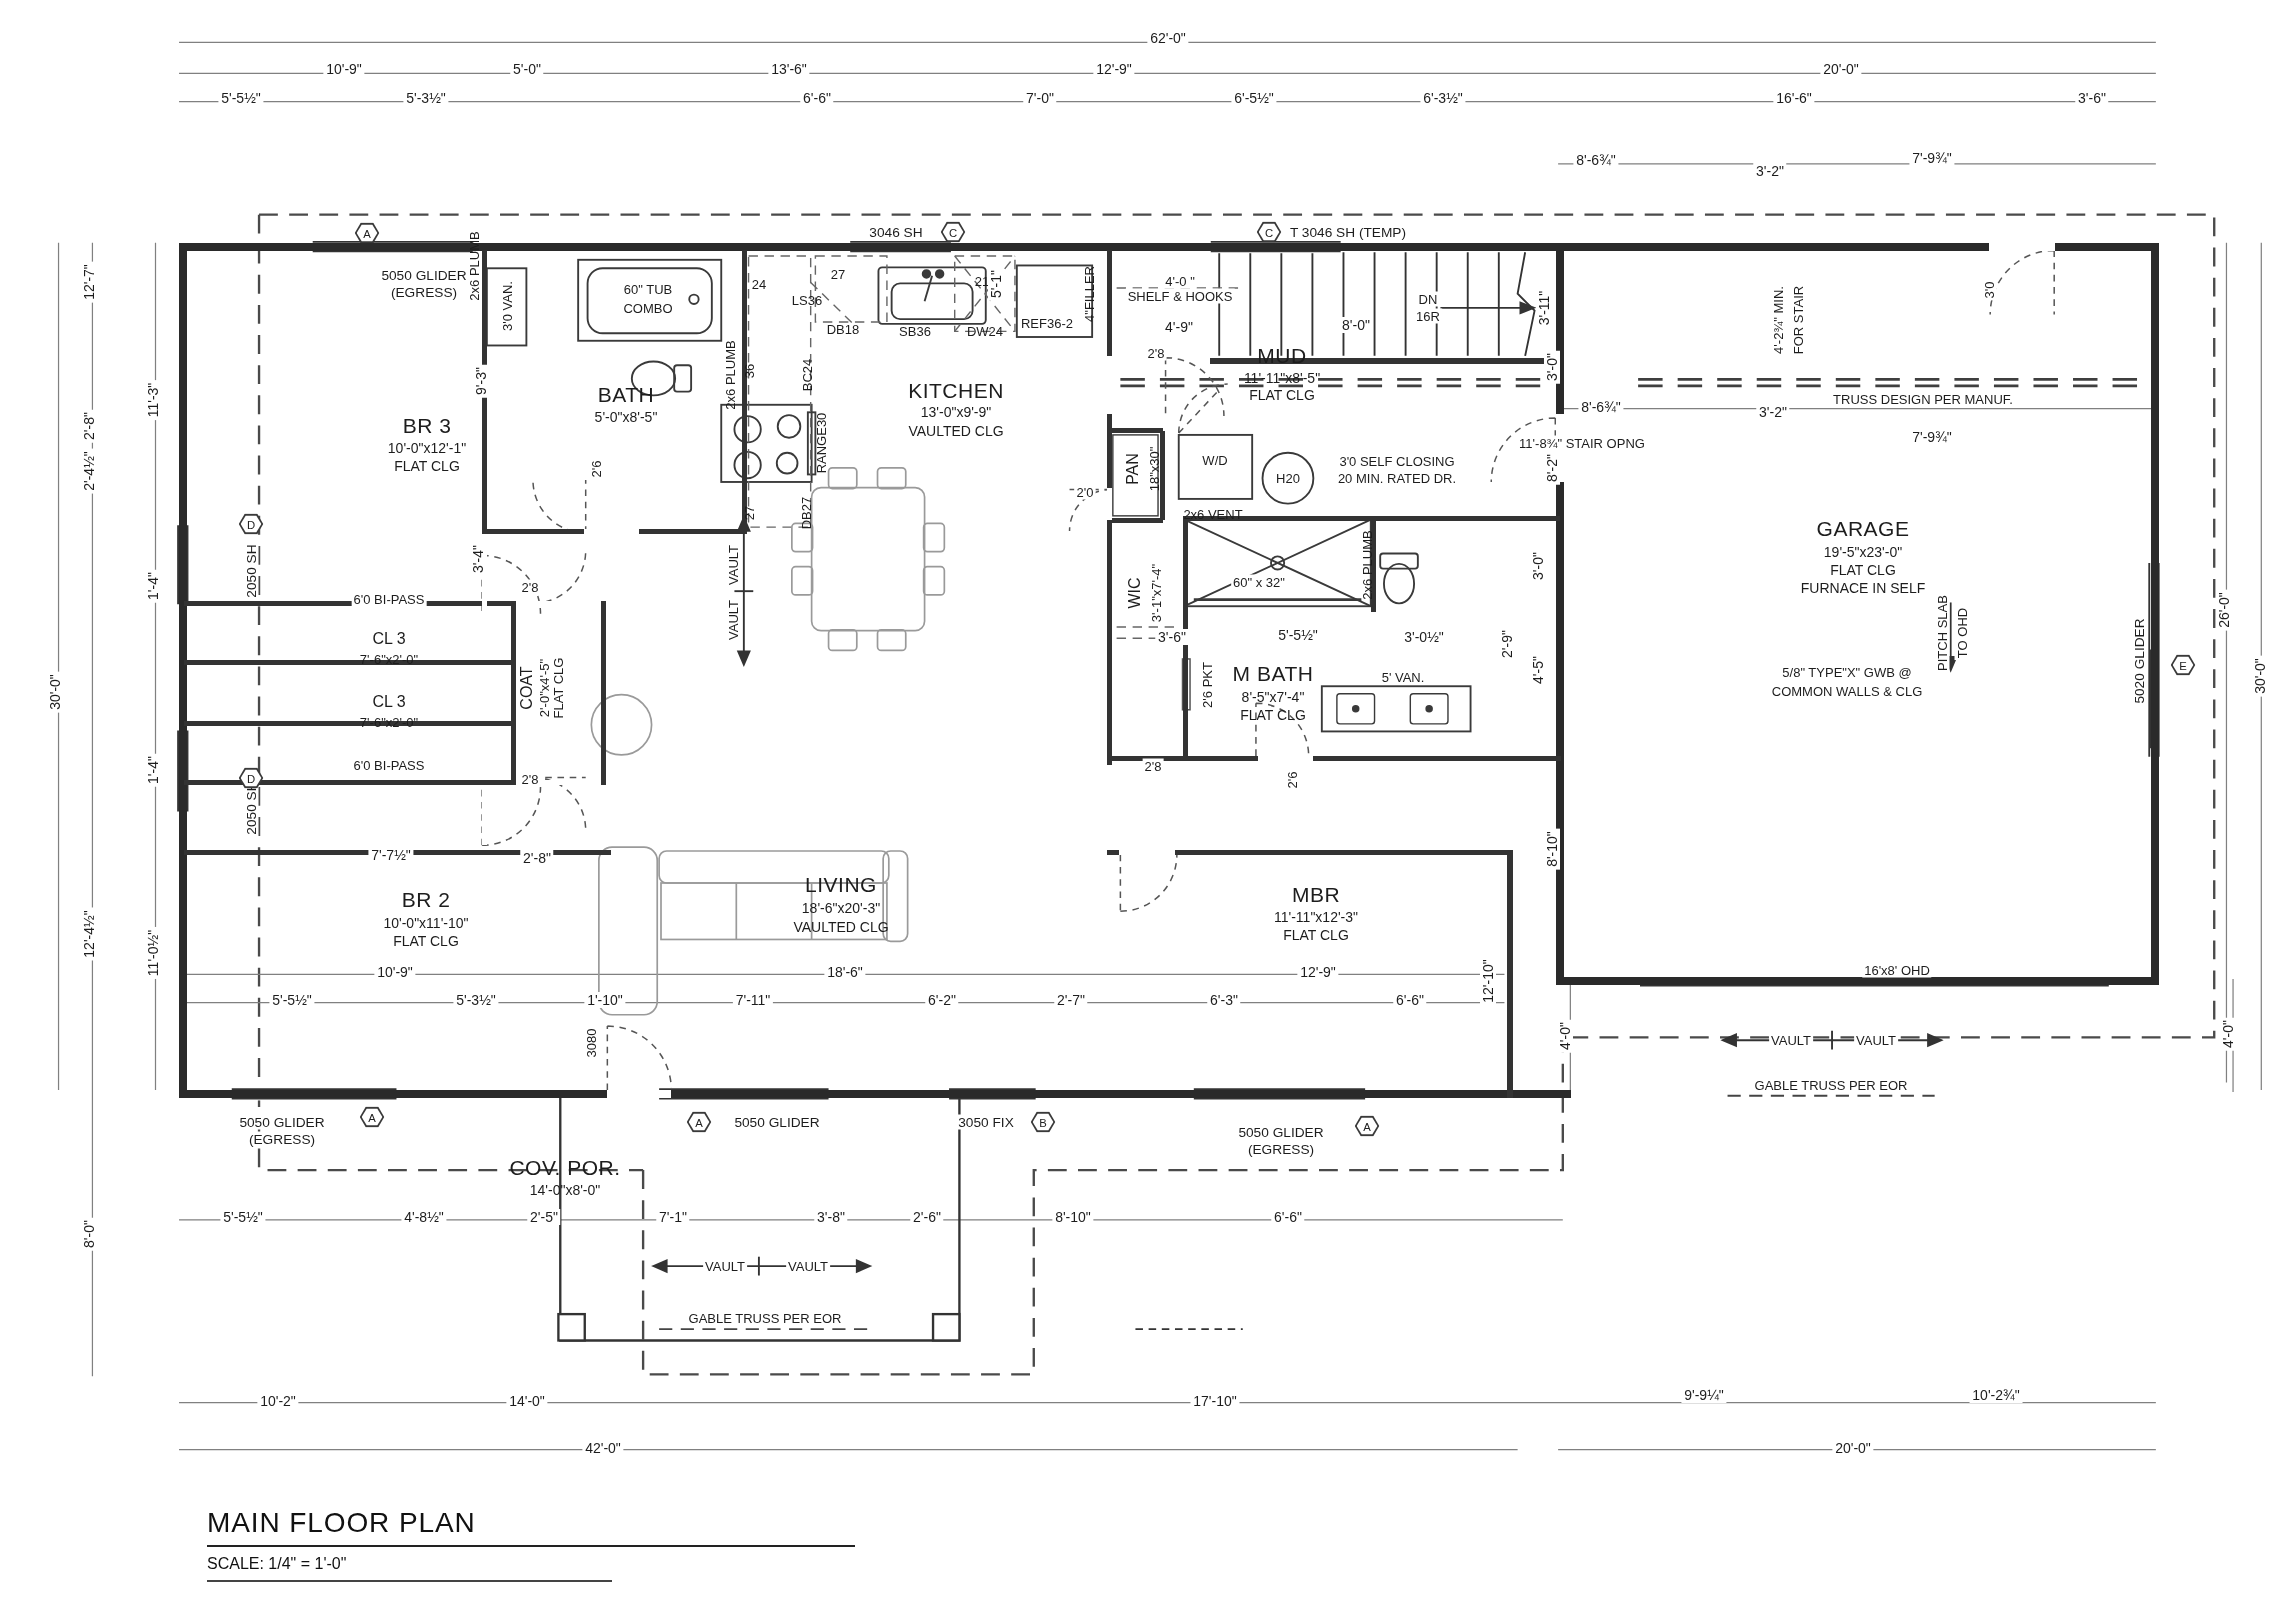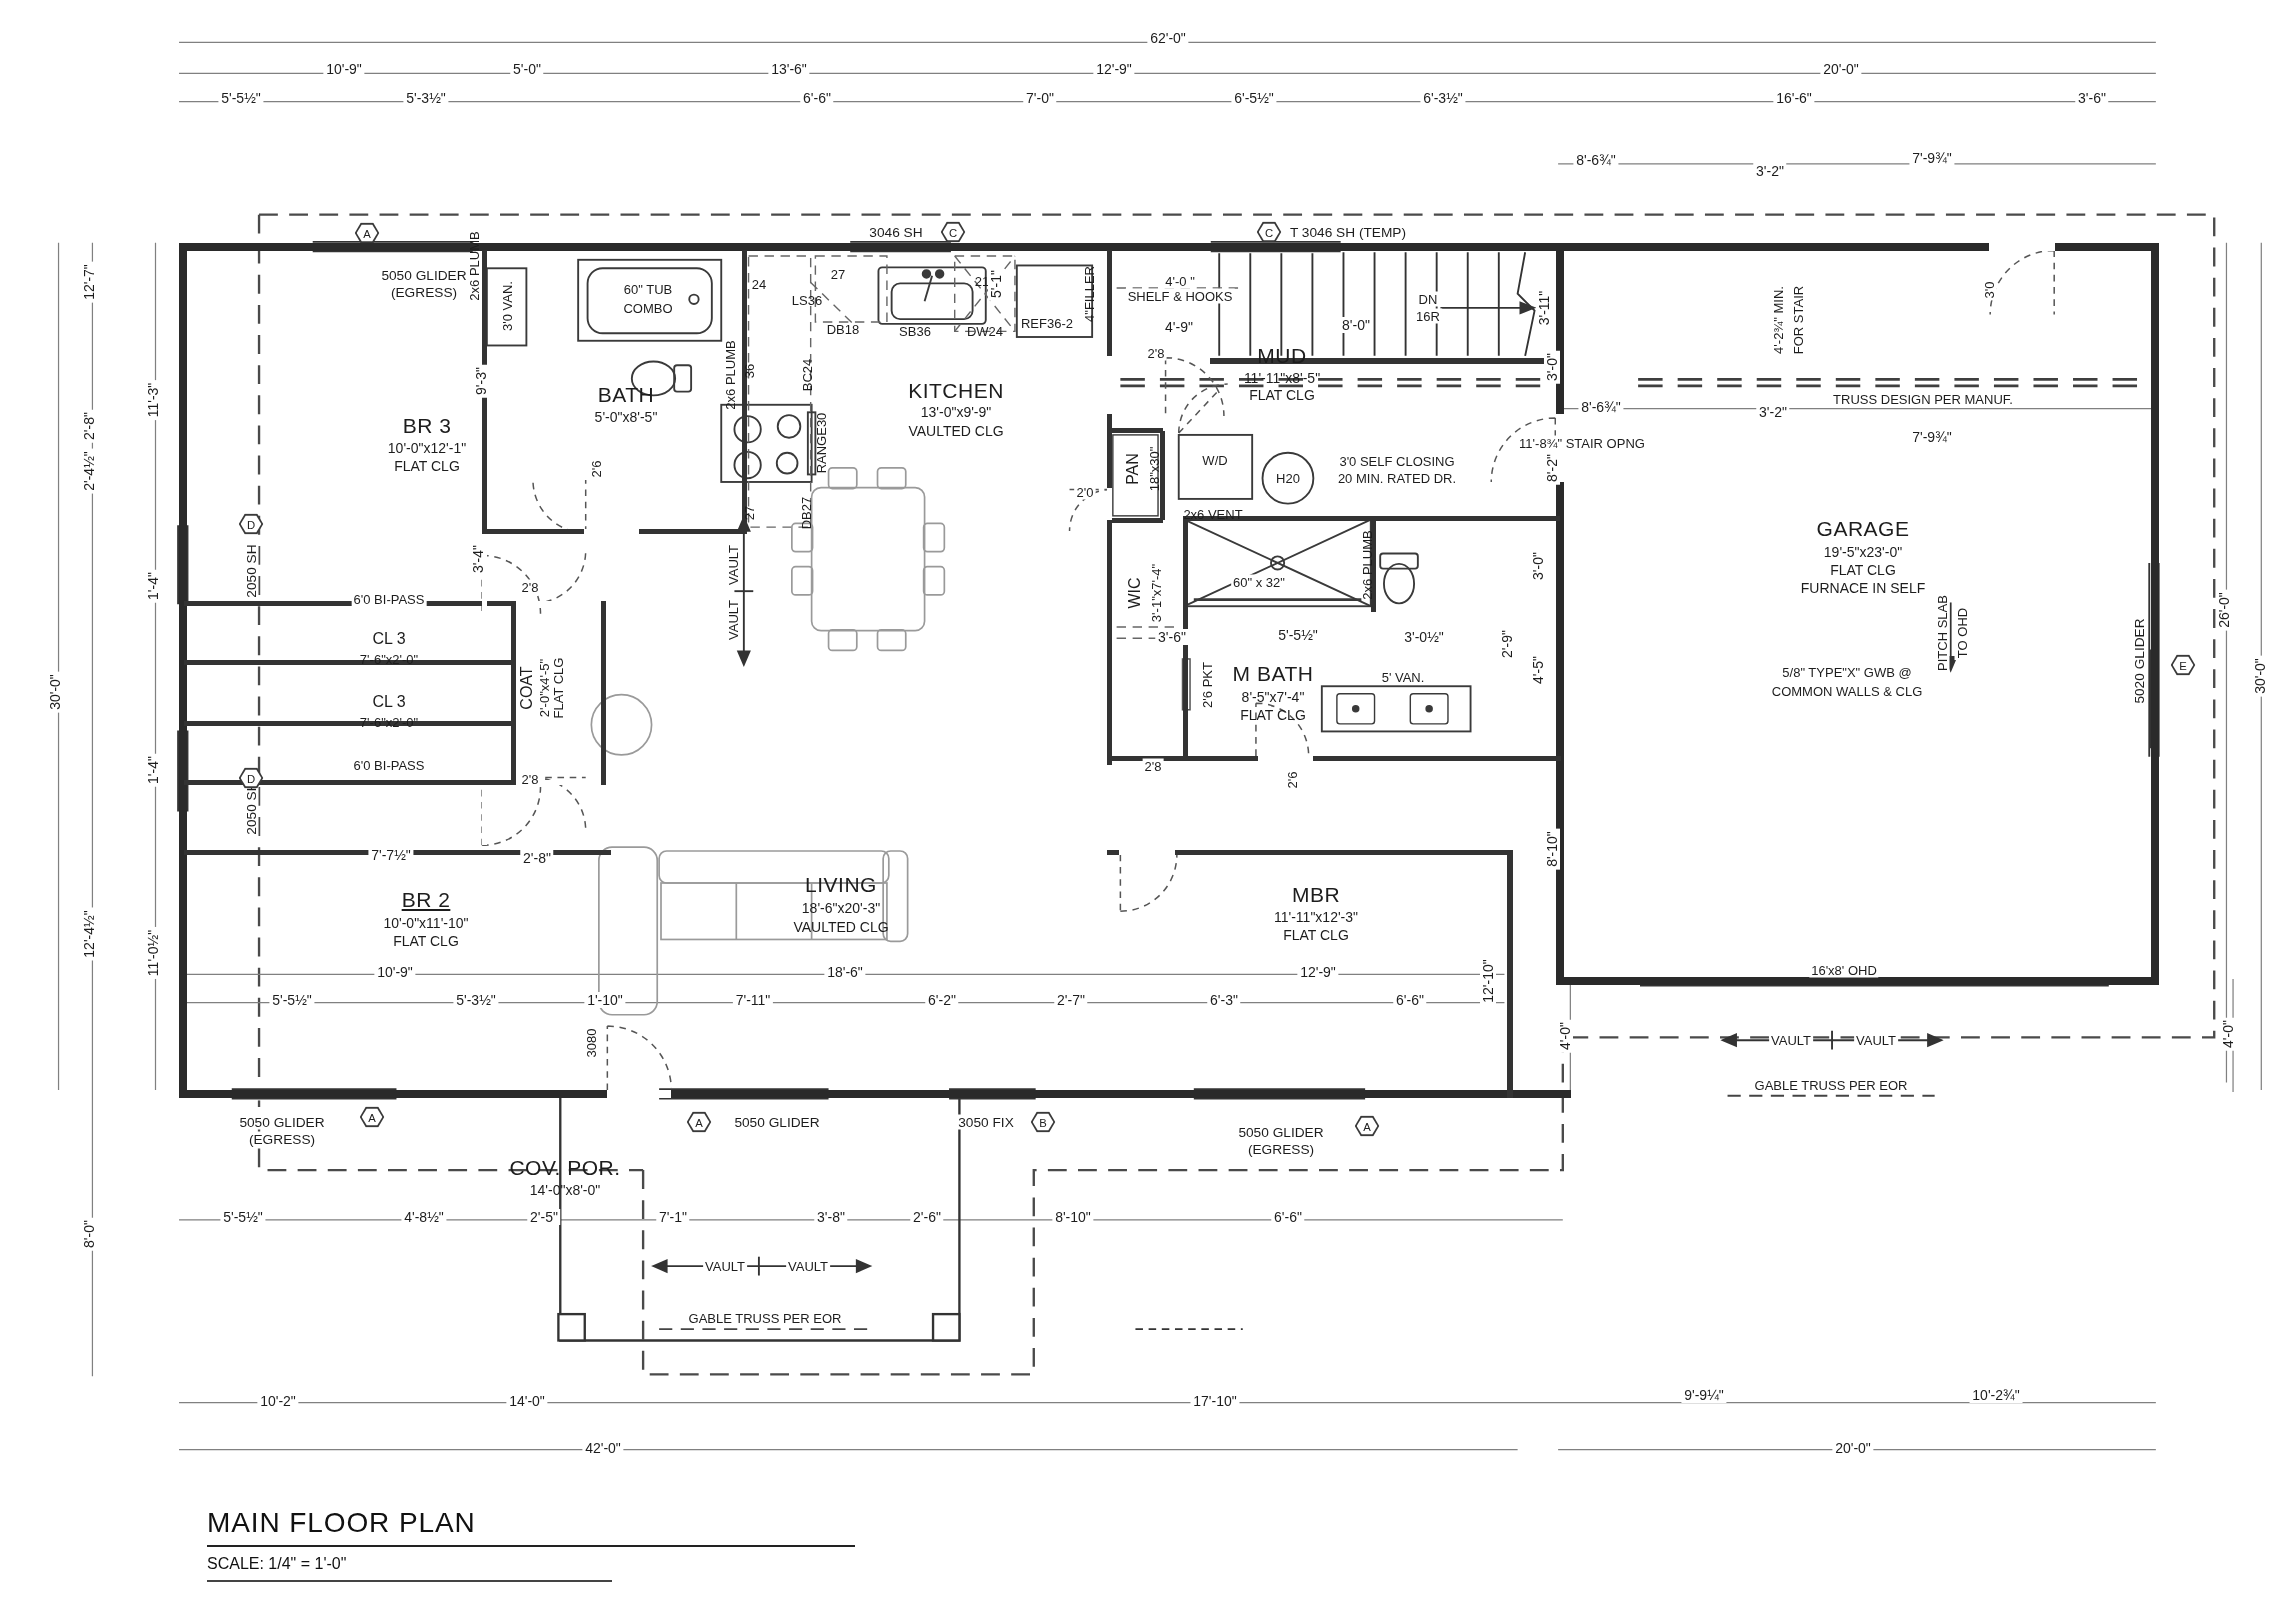--- a/index.html
+++ b/index.html
@@ -347,42 +347,42 @@
       <span class="txt note vert" style="left: 1292px; top: 780px;">2'6</span>
       <span class="txt room" style="left: 1863px; top: 529px; text-align: center;">GARAGE</span>
       <span class="txt roomsize" style="left: 1863px; top: 552px;">19'-5"x23'-0"</span>
       <span class="txt roomsize" style="left: 1863px; top: 570px;">FLAT CLG</span>
       <span class="txt roomsize" style="left: 1863px; top: 588px;">FURNACE IN SELF</span>
       <span class="txt note" style="left: 1847px; top: 672px;">5/8" TYPE"X" GWB @</span>
       <span class="txt note" style="left: 1847px; top: 691px;">COMMON WALLS &amp; CLG</span>
       <span class="txt note vert" style="left: 1942px; top: 633px;">PITCH SLAB</span>
       <span class="txt note vert" style="left: 1962px; top: 633px;">TO OHD</span>
       <span class="txt winlab vert" style="left: 2139px; top: 661px;">5020 GLIDER</span>
-      <span class="txt note" style="left: 1844px; top: 970px; text-align: right;">16'x8' OHD</span>
+      <span class="txt note" style="left: 1897px; top: 970px; text-align: right;">16'x8' OHD</span>
       <span class="txt dim vert" style="left: 1552px; top: 367px;">3'-0"</span>
       <span class="txt dim vert" style="left: 1552px; top: 468px;">8'-2"</span>
       <span class="txt dim vert" style="left: 1552px; top: 849px;">8'-10"</span>
       <span class="txt note" style="left: 1791px; top: 1040px;">VAULT</span>
       <span class="txt note" style="left: 1876px; top: 1040px;">VAULT</span>
       <span class="txt note" style="left: 1831px; top: 1085px;">GABLE TRUSS PER EOR</span>
       <span class="txt dim vert" style="left: 1565px; top: 1036px;">4'-0"</span>
       <span class="txt dim vert" style="left: 2228px; top: 1034px;">4'-0"</span>
       <span class="txt note" style="left: 389px; top: 599px;">6'0 BI-PASS</span>
       <span class="txt roomsm" style="left: 389px; top: 639px;">CL 3</span>
       <span class="txt cab" style="left: 389px; top: 659px;">7'-6"x2'-0"</span>
       <span class="txt roomsm" style="left: 389px; top: 702px;">CL 3</span>
       <span class="txt cab" style="left: 389px; top: 722px;">7'-6"x2'-0"</span>
       <span class="txt note" style="left: 389px; top: 765px;">6'0 BI-PASS</span>
       <span class="txt roomsm vert" style="left: 527px; top: 688px;">COAT</span>
       <span class="txt cab vert" style="left: 544px; top: 688px;">2'-0"x4'-5"</span>
       <span class="txt cab vert" style="left: 558px; top: 688px;">FLAT CLG</span>
       <span class="txt note" style="left: 530px; top: 779px;">2'8</span>
       <span class="txt dim" style="left: 391px; top: 855px;">7'-7½"</span>
       <span class="txt dim" style="left: 537px; top: 858px;">2'-8"</span>
-      <span class="txt room" style="left: 426px; top: 900px; text-decoration: underline;">BR 2</span>
+      <span class="txt room" style="left: 426px; top: 900px;">BR 2</span>
       <span class="txt roomsize" style="left: 426px; top: 923px;">10'-0"x11'-10"</span>
       <span class="txt roomsize" style="left: 426px; top: 941px;">FLAT CLG</span>
       <span class="txt room" style="left: 841px; top: 885px;">LIVING</span>
       <span class="txt roomsize" style="left: 841px; top: 908px;">18'-6"x20'-3"</span>
       <span class="txt roomsize" style="left: 841px; top: 927px;">VAULTED CLG</span>
       <span class="txt note vert" style="left: 591px; top: 1043px;">3080</span>
       <span class="txt room" style="left: 1316px; top: 895px;">MBR</span>
       <span class="txt roomsize" style="left: 1316px; top: 917px;">11'-11"x12'-3"</span>
       <span class="txt roomsize" style="left: 1316px; top: 935px;">FLAT CLG</span>
       <span class="txt dim vert" style="left: 1488px; top: 981px;">12'-10"</span>

